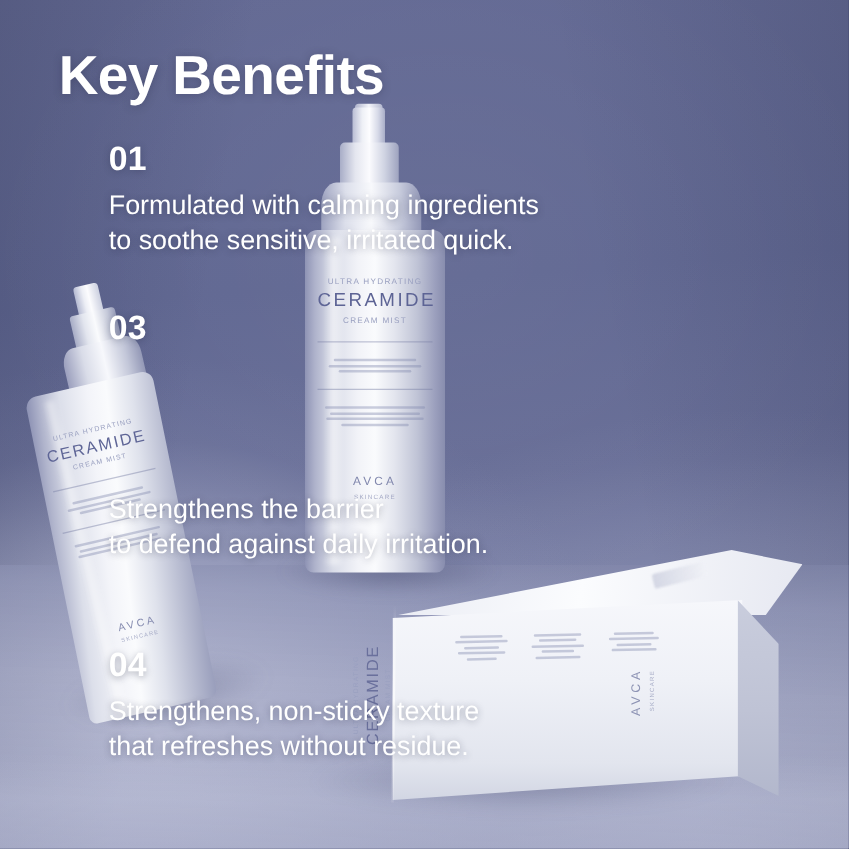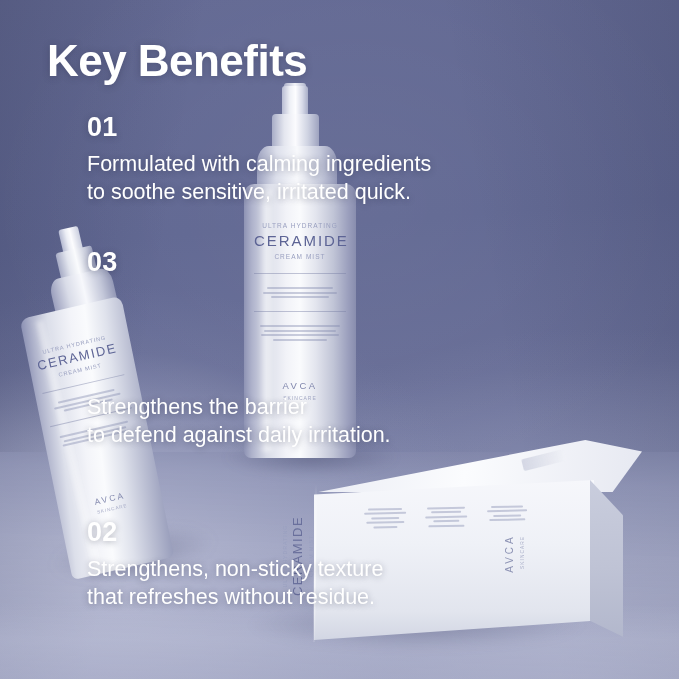--- a/index.html
+++ b/index.html
@@ -402,19 +402,19 @@
     <div class="benefit" style="top:249px">
       <div class="b-num">03</div>
     </div>
 
     <div class="benefit" style="top:384px">
       <div class="b-text">Strengthens the barrier
 to defend against daily irritation.</div>
     </div>
 
     <div class="benefit" style="top:519px">
-      <div class="b-num">02</div>
+      <div class="b-num">04</div>
       <div class="b-text">Strengthens, non-sticky texture
 that refreshes without residue.</div>
     </div>
   </div>
 
 </div>
 
 </body></html>

